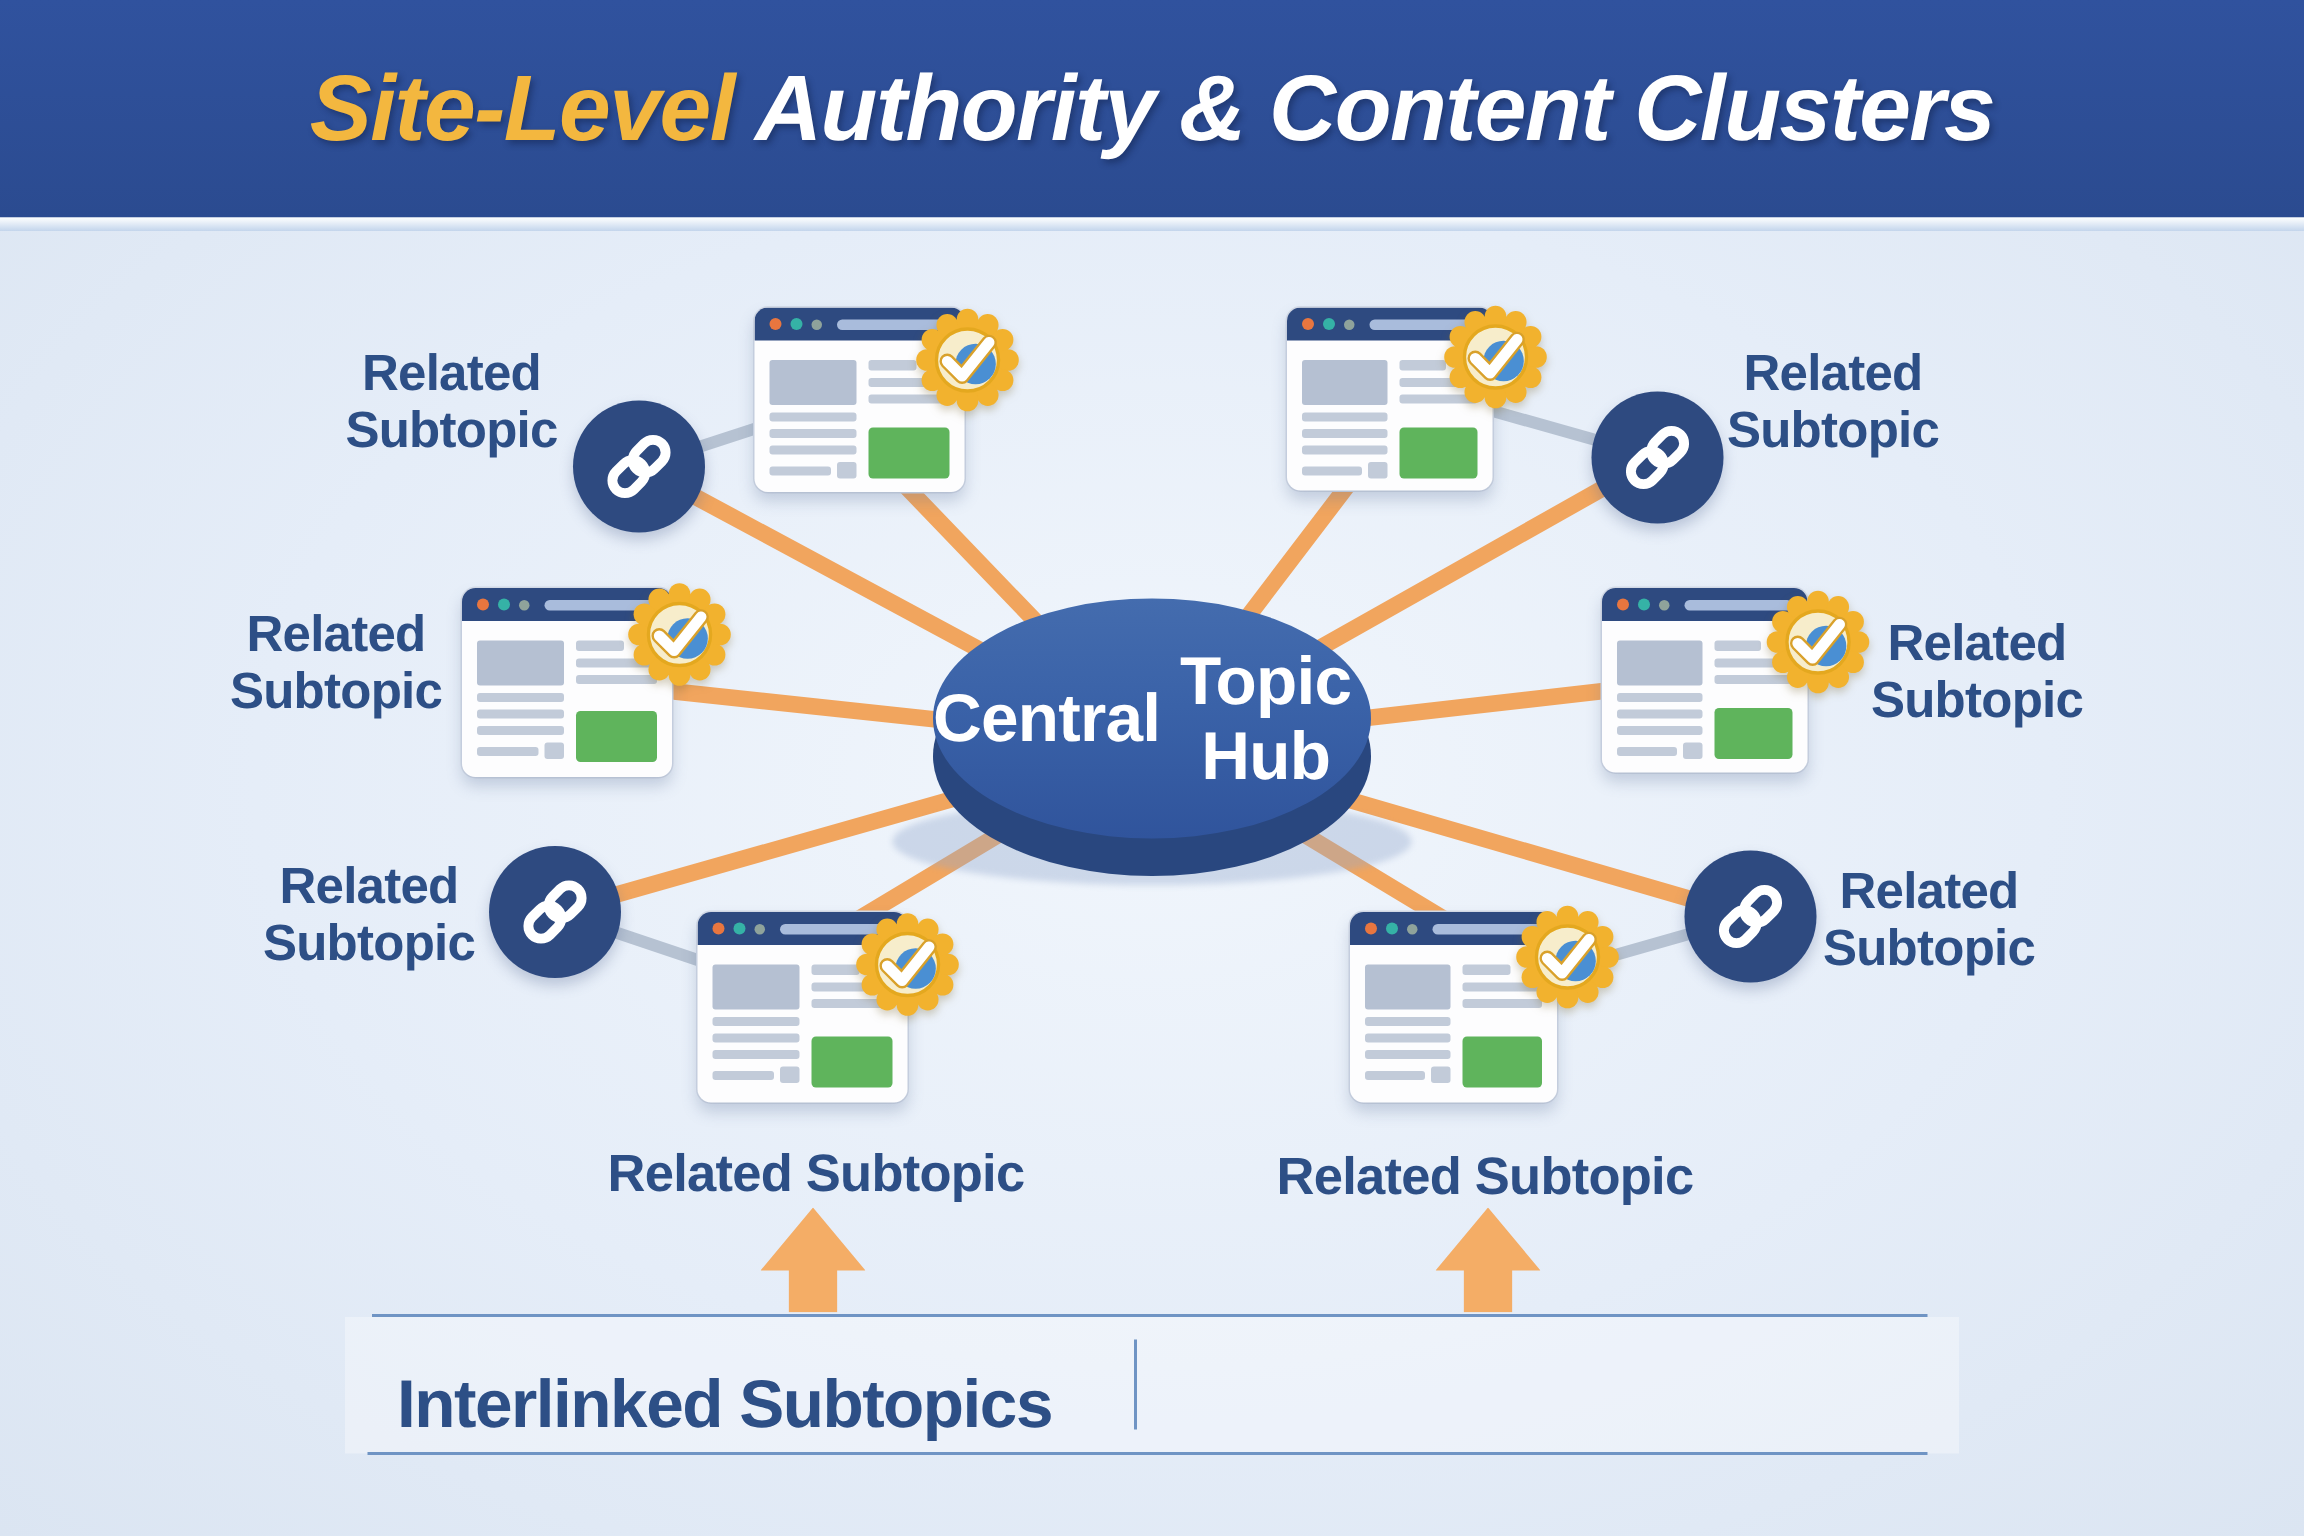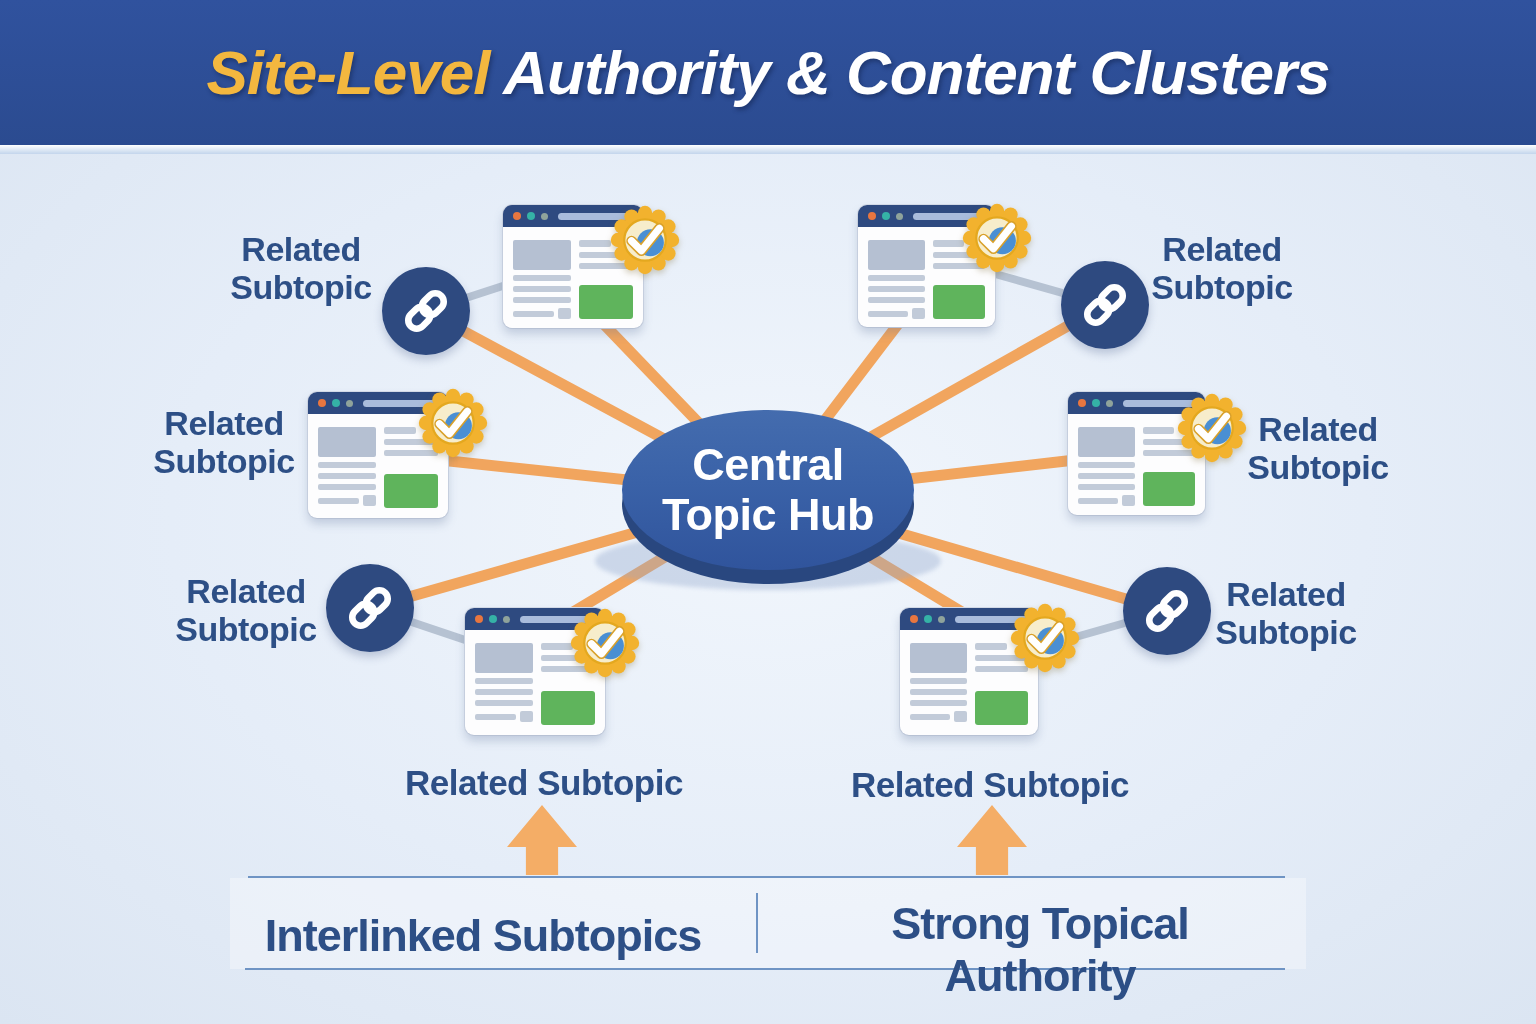--- a/index.html
+++ b/index.html
@@ -25,23 +25,23 @@
   
   .overlay{position:absolute;left:0;top:0;z-index:1;}
   .ray{stroke:#f1a55e;stroke-width:11;stroke-linecap:round;}
   .connector{stroke:#b6c2d2;stroke-width:8;stroke-linecap:round;}
 
   
   .hub-shadow{position:absolute;left:595px;top:532px;width:346px;height:58px;border-radius:50%;
     background:rgba(148,168,204,.38);filter:blur(2px);z-index:2;}
   .hub-rim{position:absolute;left:622px;top:424px;width:292px;height:160px;border-radius:50%;
     background:#29477f;z-index:2;}
-  .hub{position:absolute;left:622px;top:410px;width:292px;height:160px;border-radius:50%;
+  .hub{position:absolute;left:622px;top:399px;width:292px;height:160px;border-radius:50%;
     background:linear-gradient(180deg,#446cae 0%,#3a62a8 45%,#30549c 100%);
-    display:flex;flex-direction:column;align-items:center;justify-content:center;
+    display:flex;flex-direction:row;align-items:center;justify-content:center;
     color:#ffffff;font-weight:bold;font-size:45px;line-height:50px;letter-spacing:-.5px;
     text-align:center;z-index:2;}
 
   
   .card{position:absolute;background:#fdfdfe;border-radius:9px;overflow:hidden;
     box-shadow:0 6px 10px rgba(90,110,150,.28),0 0 0 1px #d5dce8;z-index:3;
     display:flex;flex-direction:column;}
   .card-bar{height:22px;background:#2e4a80;display:flex;align-items:center;gap:6px;
     padding:0 10px;flex:0 0 auto;}
   .dot{width:8px;height:8px;border-radius:50%;}
@@ -391,15 +391,14 @@
   <div class="nlabel nl-br"><span>Related</span><br><span>Subtopic</span></div>
   <div class="nlabel-one nl-cbl">Related Subtopic</div>
   <div class="nlabel-one nl-cbr">Related Subtopic</div>
 
   <div class="up-arrow arrow-l"></div>
   <div class="up-arrow arrow-r"></div>
   <div class="hline hline1"></div>
   <div class="hline hline2"></div>
   <div class="vdivider"></div>
   <div class="flabel fl-left">Interlinked Subtopics</div>
-  <div class="flabel fl-right">Strong Topical Authority</div>
 
 </div>
 
 </body></html>

